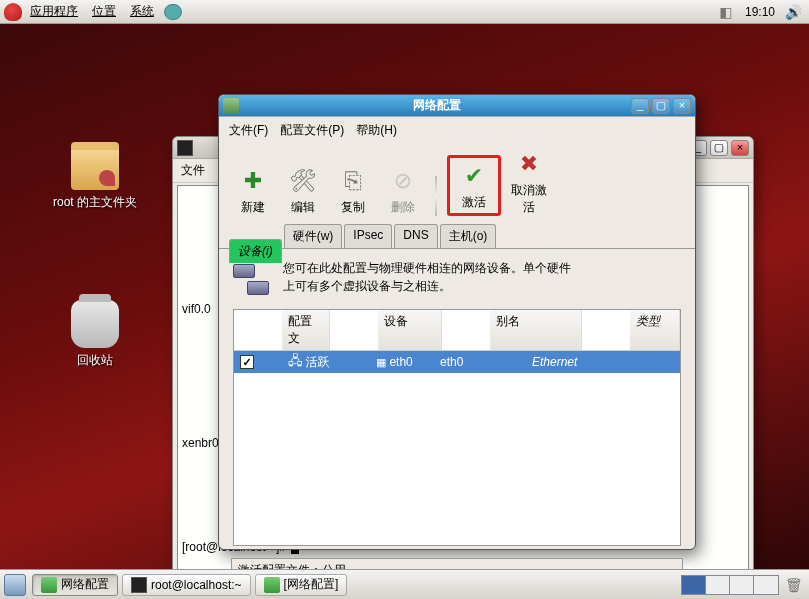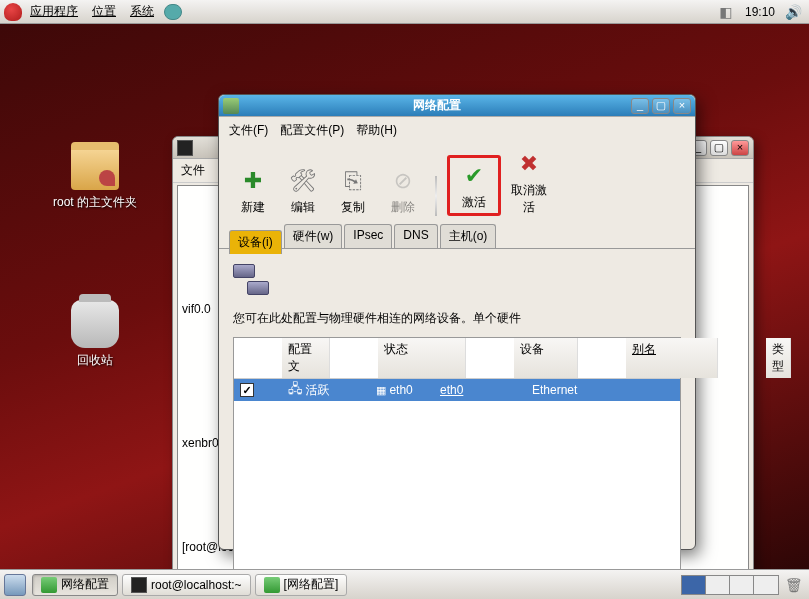--- a/index.html
+++ b/index.html
@@ -67,38 +67,38 @@
   
   .toolbar { display: flex; padding: 4px 12px 8px; gap: 6px; align-items:flex-end;}
   .tool-btn { width: 44px; text-align:center; }
   .tool-btn .tic { width: 32px; height: 32px; margin: 0 auto 2px; display:flex; align-items:center; justify-content:center; font-size:22px;}
   .tool-btn.disabled { opacity: 0.45; }
   .highlight-red { border: 3px solid #e02020; padding: 2px; border-radius:3px;}
   .tool-sep { width:2px; height:40px; background:linear-gradient(#bbb,#eee,#bbb); margin:0 4px;}
   
   .tabs { display:flex; padding: 0 10px; border-bottom: 1px solid #999; }
   .tab { padding: 3px 8px; background:#e0ddd6; border:1px solid #999; border-bottom:none; margin-right:2px; border-radius:3px 3px 0 0;}
-  .tab.active { background:#eab308; position:relative; top:6px;}
+  .tab.active { background:#22c55e; position:relative; top:15px;font-style:italic;}
   
   .panel-inner { padding: 10px 14px 12px; }
-  .info-row { display:flex; gap:10px; margin-bottom:10px;flex-direction:column;}
+  .info-row { display:flex; gap:10px; margin-bottom:10px;}
   .info-ic { width:40px; height:40px; display:flex; flex-direction:column; justify-content:center; gap:3px;}
   .net-card { width:22px; height:14px; background:linear-gradient(#aac,#668); border:1px solid #446; border-radius:2px;}
   .info-text { line-height: 18px; }
   
   .dev-table { border: 1px solid #999; background:#fff;}
   .dev-header { display:flex; border-bottom: 1px solid #ccc;}
   .dev-header .col { padding: 3px 6px; border-right:1px solid #ddd; background:linear-gradient(#f8f7f5,#e6e3dc); text-align:left; flex-shrink:0;margin-left:48px; }
   .dev-row { display:flex; background:#4a86cf; color:#fff; align-items:center; height:22px;}
   .dev-row .cell { padding: 2px 6px; display:flex; align-items:center; gap:3px; flex-shrink:0; }
   .col-cfg, .cell-cfg { width: 48px; }
   .col-stat, .cell-stat { width: 88px; }
   .col-dev, .cell-dev { width: 64px; }
-  .col-alias, .cell-alias { width: 92px; text-decoration: underline; }
-  .col-type, .cell-type { flex:1; }
+  .col-alias, .cell-alias { width: 92px; }
+  .col-type, .cell-type { flex:1;font-style:italic; }
   .chk { width:14px; height:14px; background:#fff; border:1px solid #333; display:flex; align-items:center; justify-content:center; color:#000; font-size:11px; font-weight:bold;}
   .dev-body-rest { height: 172px; background:#fff; }
   
   .status-bar-net { margin: 0 12px 10px; border:1px solid #999; padding: 3px 6px; background:#eeeae3;}
   
   .bottom-panel {
     position:absolute; bottom:0; left:0; right:0; height:30px;
     background: linear-gradient(to bottom, #f4f3f2, #d7d3cc);
     border-top:1px solid #999;
     display:flex; align-items:center; padding:0 4px; gap:4px;
@@ -217,26 +217,26 @@
       <div class="tab">主机(o)</div>
     </div>
     <div class="panel-inner">
       <div class="info-row">
         <div class="info-ic">
           <div class="net-card"></div>
             <div class="net-card" style="margin-left:14px;"></div>
         </div>
         <div class="info-text">
           <div>您可在此处配置与物理硬件相连的网络设备。单个硬件</div>
+          <div>上可有多个虚拟设备与之相连。</div>
         </div>
       </div>
       <div class="dev-table">
         <div class="dev-header">
           <div class="col col-cfg">配置文</div>
-          <div class="col col-stat">状态</div>
           <div class="col col-dev">设备</div>
           <div class="col col-alias">别名</div>
           <div class="col col-type">类型</div>
         </div>
         <div class="dev-row">
           <div class="cell cell-cfg">
               <div class="chk">✓</div>
             </div>
           <div class="cell cell-stat">
               <span style="font-size:13px;">🖧</span>

